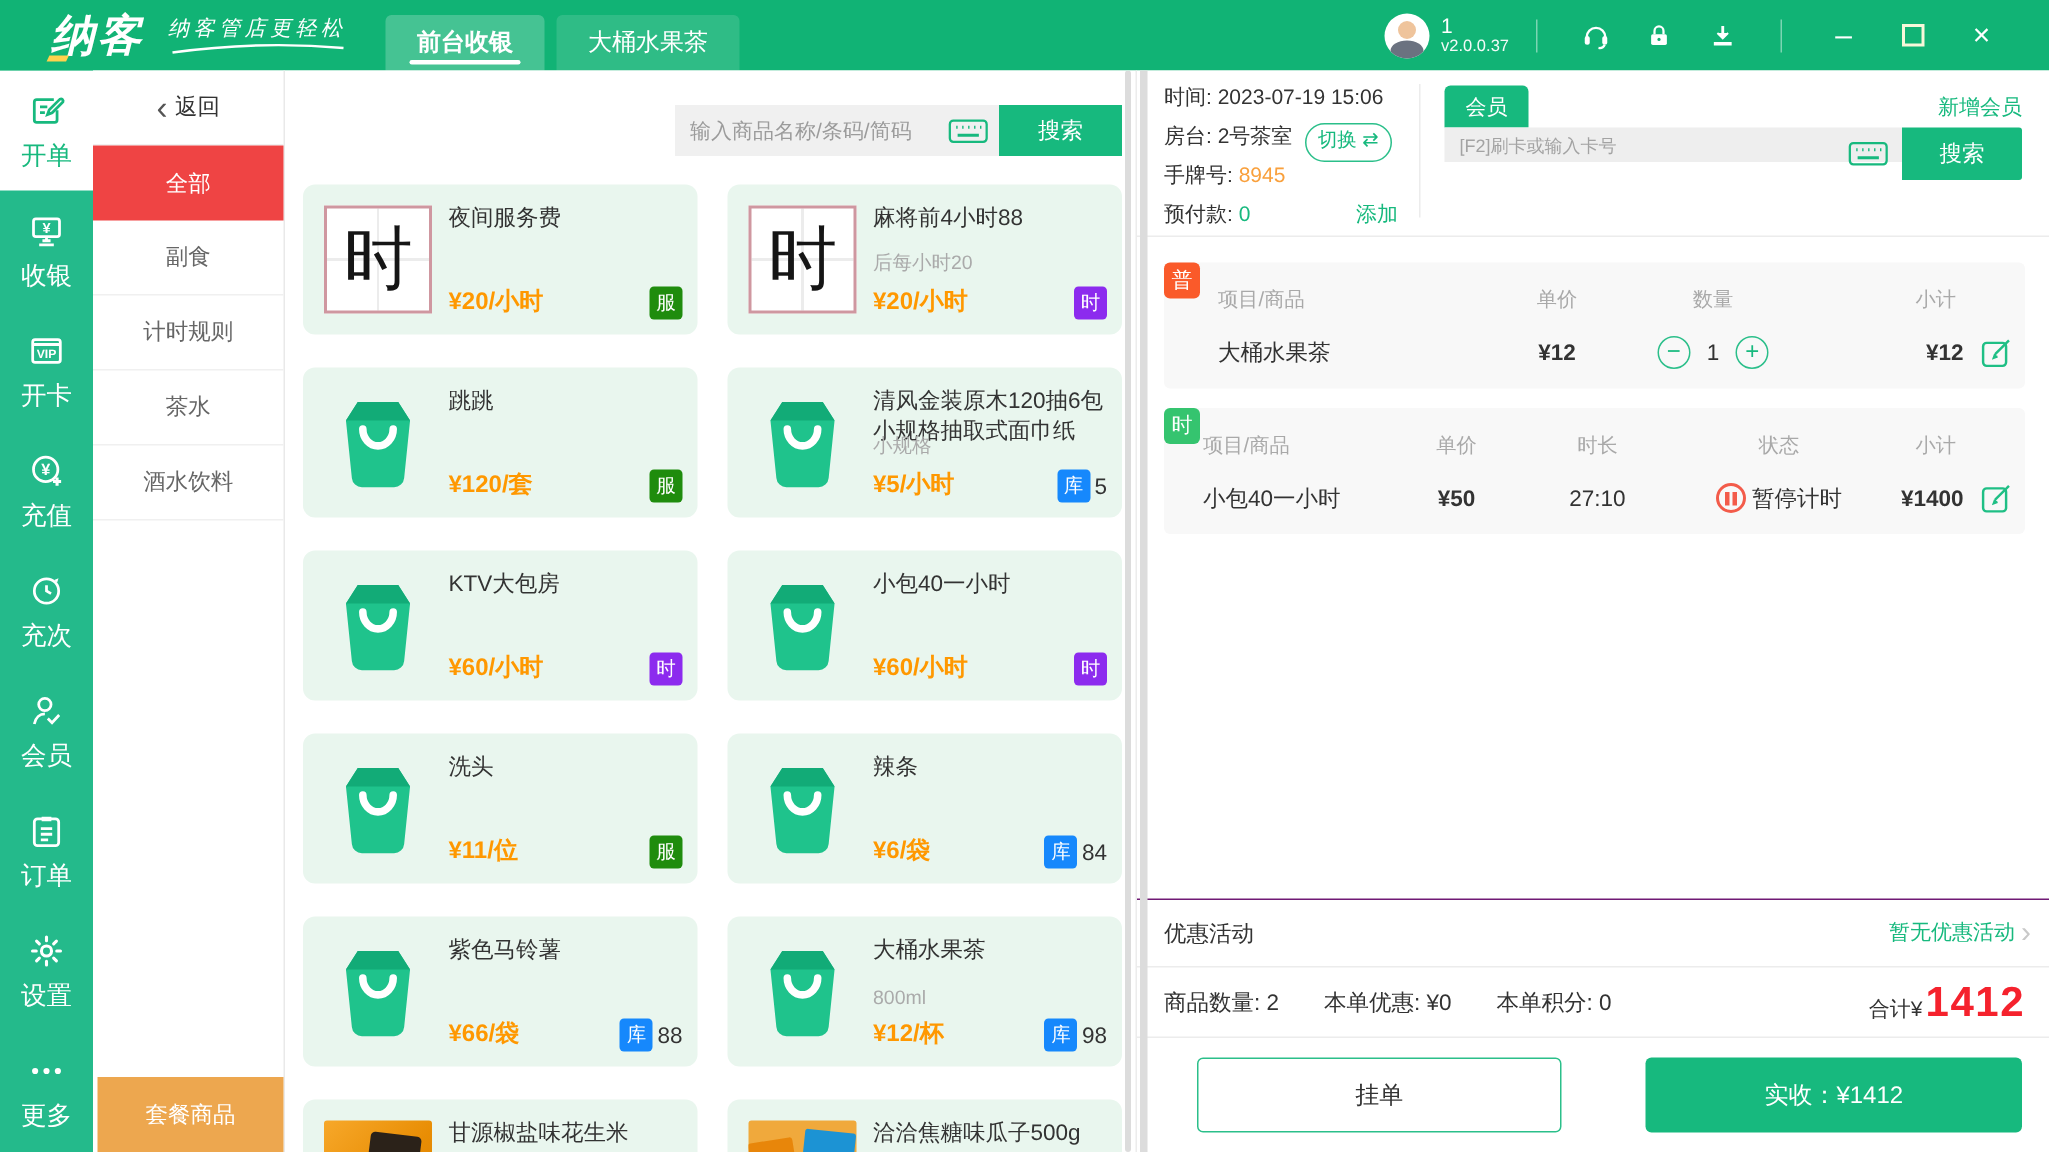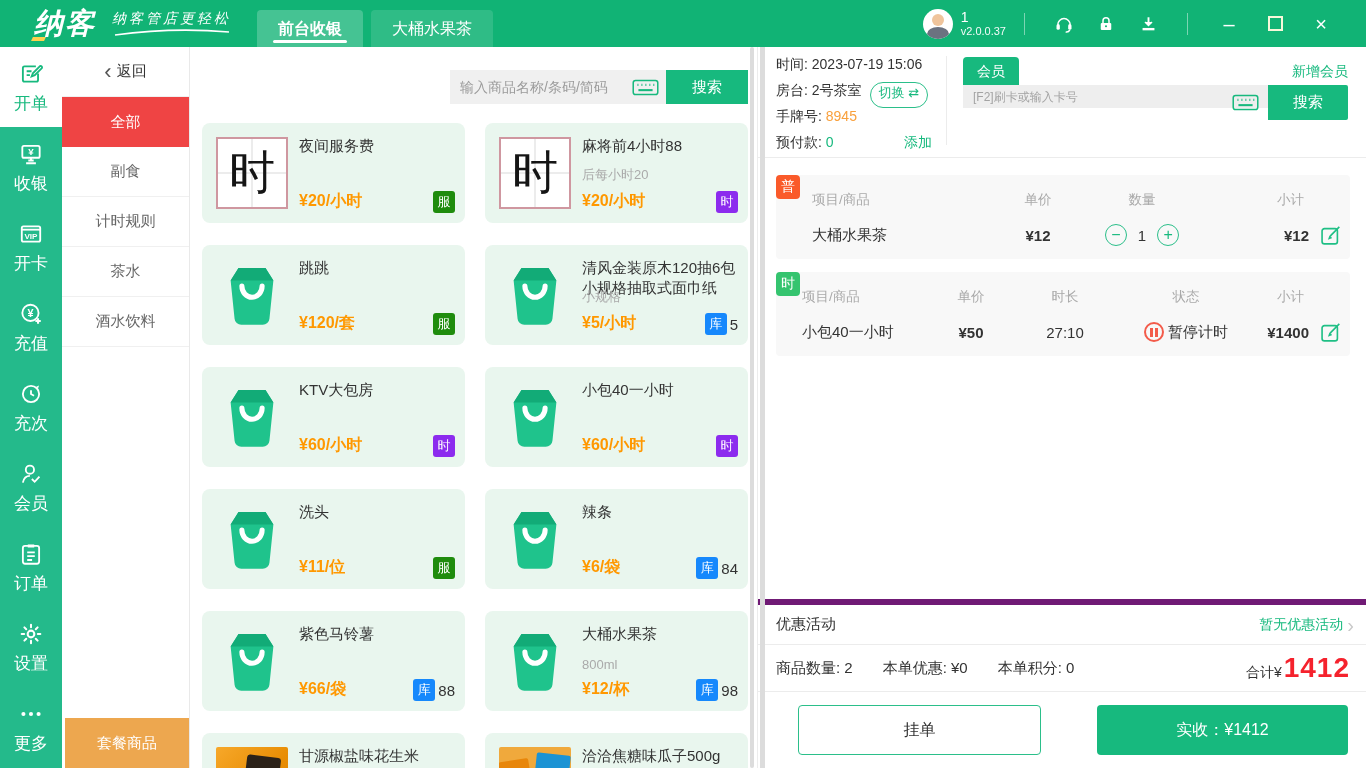--- a/index.html
+++ b/index.html
@@ -115,21 +115,21 @@
   .cell-center { justify-content:center; }
   .cell-right { justify-content:flex-end; padding-right:8px; }
   .bold { font-weight:bold; }
   .qty-cell { justify-content:center; gap:11px; }
   .stepper { width:22px; height:22px; border:1px solid #2bbf8a; border-radius:50%; color:#17b97e; font-size:16px; display:grid; place-items:center; line-height:1; padding-bottom:1px; }
   .edit-btn { margin-left:10px; display:grid; place-items:center; }
   .sub-head { justify-content:flex-end; padding-right:46px; }
   .pause-icon { width:20px; height:20px; border:2px solid #f35b4a; border-radius:50%; display:inline-flex; align-items:center; justify-content:center; gap:2.5px; margin-right:4px; flex:none; }
   .pause-icon i { width:2.5px; height:9px; background:#f35b4a; }
 
-  .promo-row { height:45px; flex:none; border-top:6px solid #701a75; display:flex; align-items:center; justify-content:space-between; padding:0 12px 0 18px;margin-top:26px; }
+  .promo-row { height:45px; flex:none; border-top:1px solid #701a75; display:flex; align-items:center; justify-content:space-between; padding:0 12px 0 18px;margin-top:26px; }
   .promo-label { font-size:15px; color:#333; }
   .promo-value { font-size:14px; color:#17b97e; display:flex; align-items:center; }
   .promo-chevron { color:#c9c9c9; font-size:20px; margin-left:4px; line-height:1; }
   .summary-row { height:47px; flex:none; border-top:1px solid #ececec; display:flex; align-items:center; padding:0 16px 0 18px; font-size:15px; color:#333; }
   .sum-item { margin-right:30px; white-space:nowrap; }
   .sum-total { margin-left:auto; display:flex; align-items:baseline; white-space:nowrap; }
   .total-label { font-size:14px; color:#333; }
   .total-value { font-size:28px; font-weight:bold; color:#f5222d; margin-left:2px; letter-spacing:1px; }
   .actions-row { height:77px; flex:none; border-top:1px solid #ececec; display:flex; align-items:center; justify-content:space-between; padding:0 18px 0 40px; }
   .hold-btn { width:243px; height:50px; background:#fff; border:1px solid #2bbf8a; border-radius:4px; font-size:16px; color:#333; font-family:inherit; cursor:default; }

